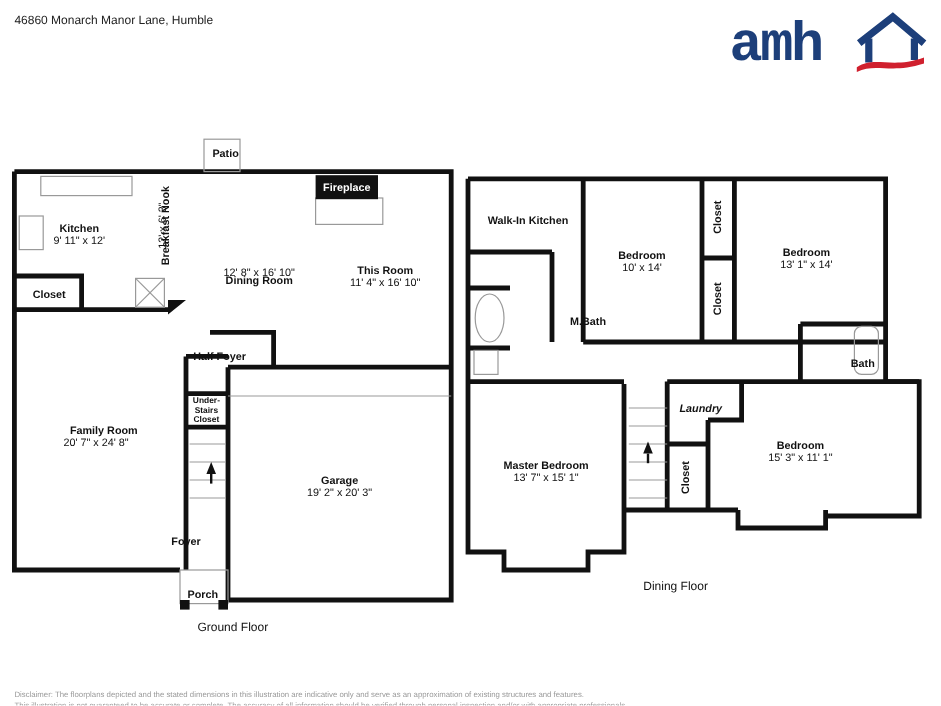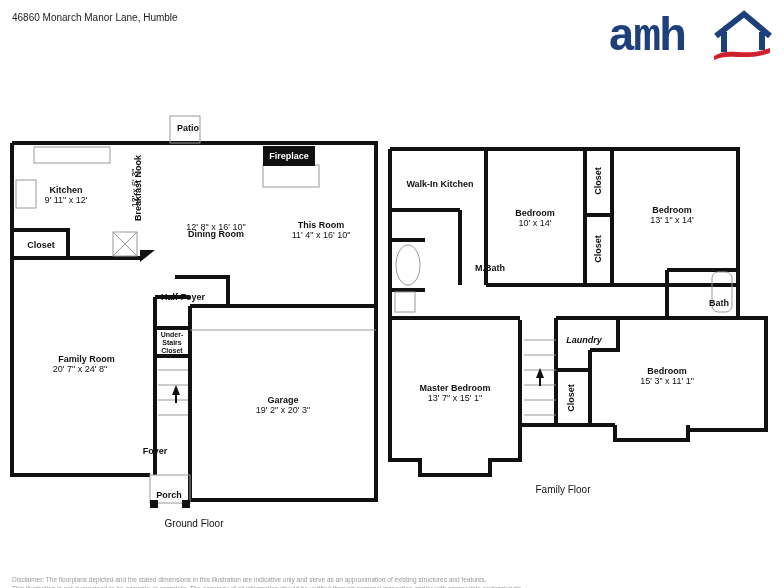--- a/index.html
+++ b/index.html
@@ -140,18 +140,18 @@
 <div class="lbl" style="left:672px;top:205px;">Bedroom</div>
 <div class="dim" style="left:672px;top:215px;">13' 1" x 14'</div>
 <div class="lbl" style="left:442px;top:263px;margin-left:48px;">M.Bath</div>
 <div class="lbl" style="left:699px;top:298px;margin-left:20px;">Bath</div>
 <div class="lbl" style="left:584px;top:335px;font-style:italic;">Laundry</div>
 <div class="lbl" style="left:455px;top:383px;">Master Bedroom</div>
 <div class="dim" style="left:455px;top:393px;">13' 7" x 15' 1"</div>
 <div class="lbl" style="left:667px;top:366px;">Bedroom</div>
 <div class="dim" style="left:667px;top:376px;">15' 3" x 11' 1"</div>
 <div class="vlbl" style="left:557px;top:393px;">Closet</div>
-<div class="floor-lbl" style="left:563px;top:484px;">Family Floor</div>
+<div class="floor-lbl" style="left:563px;top:484px;">Dining Floor</div>
 
 <div class="disclaimer">
   <div>Disclaimer: The floorplans depicted and the stated dimensions in this illustration are indicative only and serve as an approximation of existing structures and features.</div>
   <div>This illustration is not guaranteed to be accurate or complete. The accuracy of all information should be verified through personal inspection and/or with appropriate professionals.</div>
 </div>
 
 </body></html>

